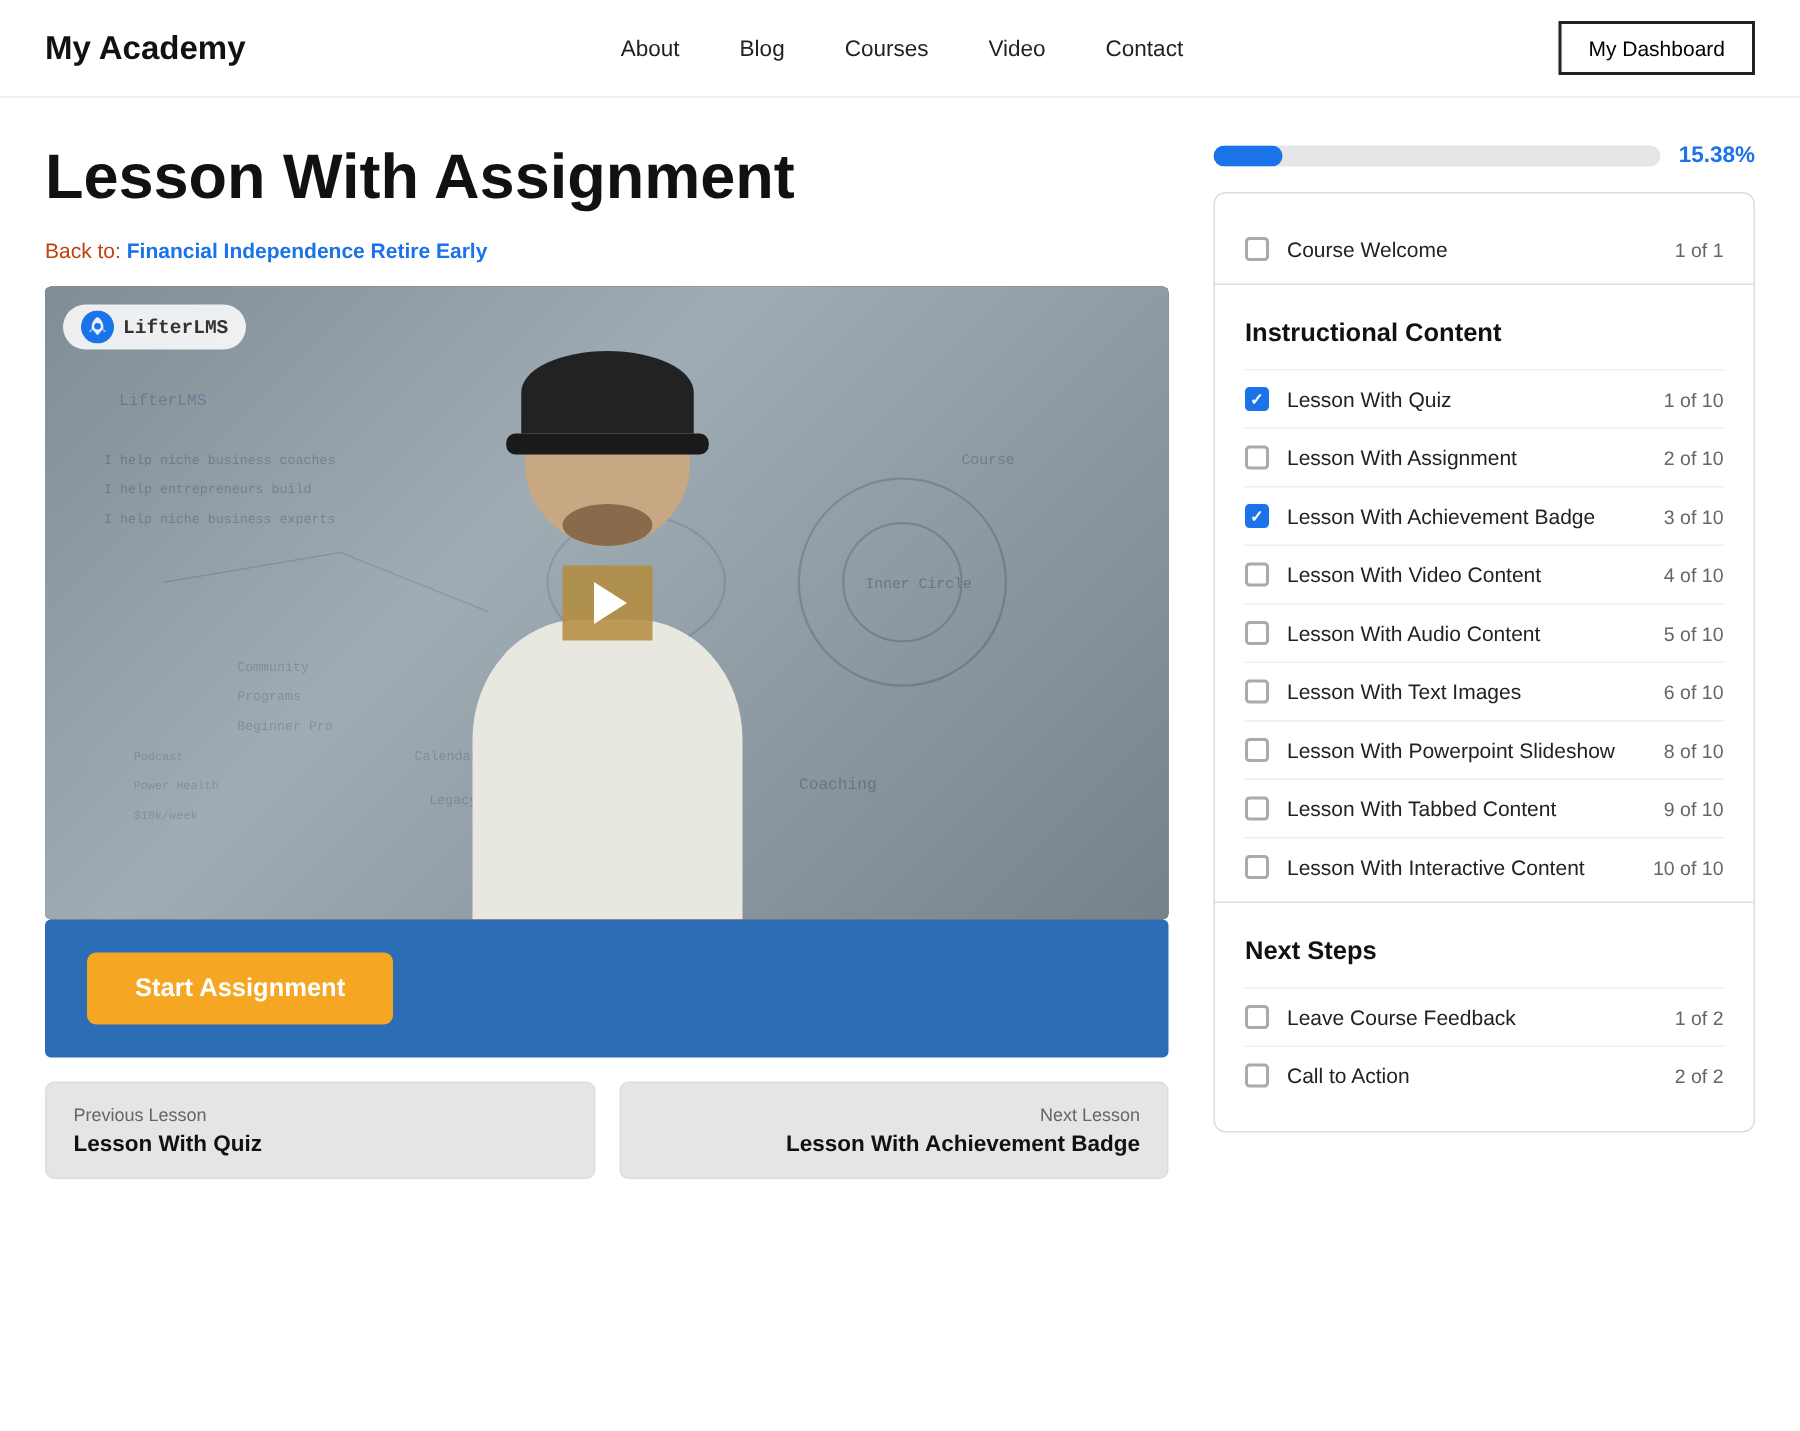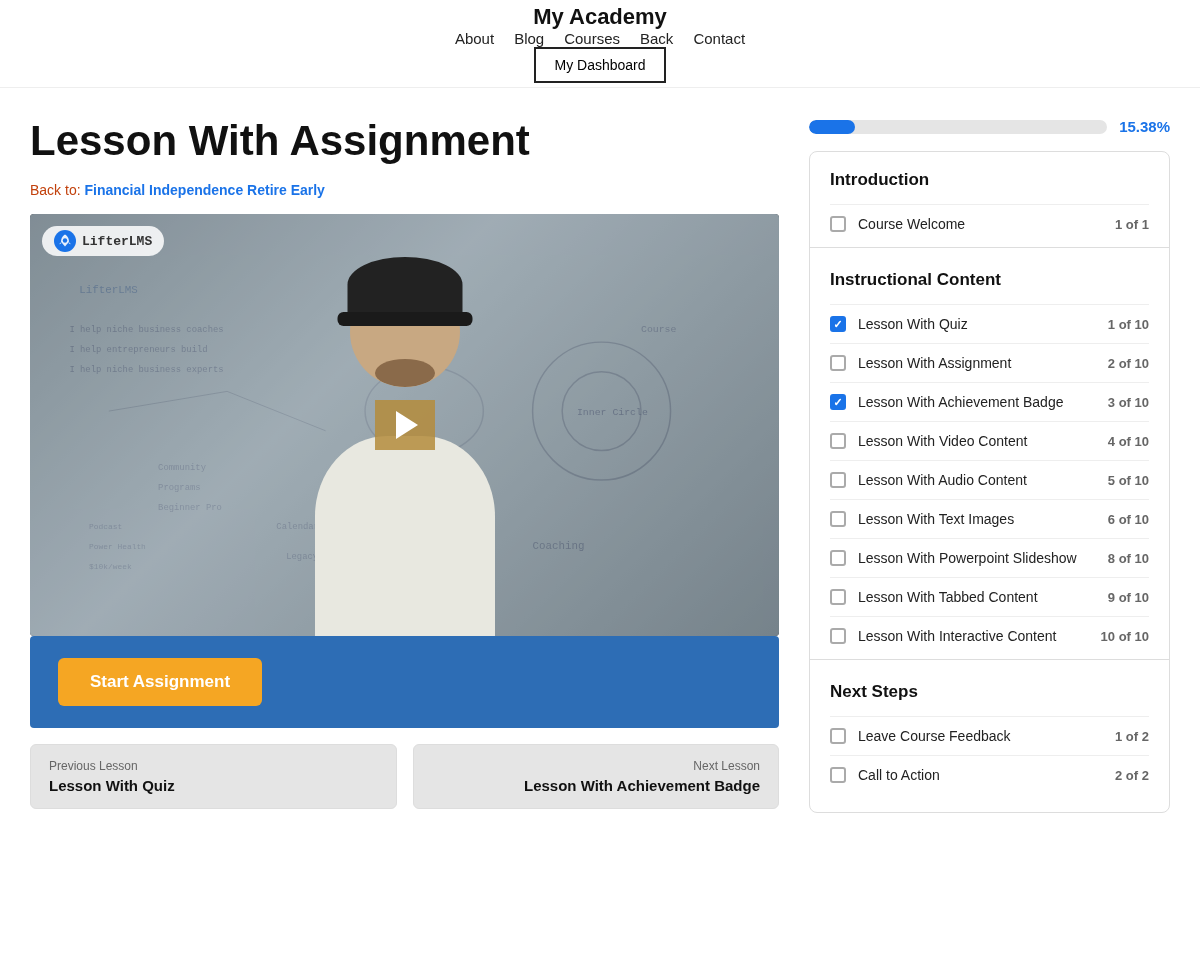--- a/index.html
+++ b/index.html
@@ -1,21 +1,21 @@
 <!DOCTYPE html>
 <html><head>
   <meta charset="utf-8">
   <style>
     * { box-sizing: border-box; margin: 0; padding: 0; }
     body { font-family: -apple-system, BlinkMacSystemFont, 'Segoe UI', Arial, sans-serif; background: #fff; color: #222; font-size: 15px; }
 
     
-    .header { display: flex; align-items: center; justify-content: space-between; padding: 4px 30px; border-bottom: 1px solid #eee; flex-direction: column; }
+    .header { display: flex; align-items: center; justify-content: space-between; padding: 14px 30px; border-bottom: 1px solid #eee; }
     .header-logo { font-size: 22px; font-weight: 900; color: #111; }
-    .header-nav { display: flex; gap: 20px; align-items: center; justify-content: space-between; }
+    .header-nav { display: flex; gap: 40px; align-items: center; justify-content: space-between; }
     .header-nav a { text-decoration: none; color: #222; font-size: 15px; font-weight: 400; }
     .dashboard-btn { border: 2px solid #222; border-radius: 0; padding: 8px 18px; background: #fff; font-size: 14px; font-weight: 500; cursor: pointer; }
 
     
     .main-wrap { display: flex; gap: 30px; padding: 30px 30px 30px 30px; max-width: 1200px; margin: 0 auto; }
     .content-col { flex: 1; min-width: 0; }
     .sidebar-col { width: 361px; flex-shrink: 0; }
 
     
     .lesson-title { font-size: 42px; font-weight: 900; line-height: 1.1; margin-bottom: 18px; color: #111; }
@@ -59,35 +59,35 @@
 
     .sidebar-panel { border: 1.5px solid #ddd; border-radius: 8px; overflow: hidden; }
     .sidebar-section { padding: 18px 20px 0 20px; }
     .sidebar-section-title { font-size: 17px; font-weight: 800; margin-bottom: 14px; color: #111; }
     .sidebar-item { display: flex; align-items: center; padding: 11px 0; border-top: 1px solid #eee; }
     .sidebar-item:first-child { border-top: none; }
     .checkbox { width: 16px; height: 16px; border: 2px solid #aaa; border-radius: 3px; flex-shrink: 0; margin-right: 12px; display: flex; align-items: center; justify-content: center; }
     .checkbox.checked { background: #1a73e8; border-color: #1a73e8; }
     .checkbox.checked::after { content: '✓'; color: #fff; font-size: 11px; font-weight: 700; }
     .item-label { flex: 1; font-size: 14px; color: #222; }
-    .item-count { font-size: 13px; color: #666; white-space: nowrap; margin-left: 8px; font-weight: bold; }
+    .item-count { font-size: 13px; color: #666; white-space: nowrap; margin-left: 8px; }
     .sidebar-divider { height: 1px; background: #ddd; margin: 4px 0; }
     .sidebar-section-last { padding-bottom: 18px; }
   </style>
 </head>
 <body>
 
 <header>
   <div class="header">
     <span class="header-logo">My Academy</span>
     <nav class="header-nav">
       <a href="#">About</a>
       <a href="#">Blog</a>
       <a href="#">Courses</a>
-      <a href="#">Back</a>
+      <a href="#">Video</a>
       <a href="#">Contact</a>
     </nav>
     <button class="dashboard-btn">My Dashboard</button>
   </div>
 </header>
 
 <div class="main-wrap">
 
   <div class="content-col">
     <h1 class="lesson-title">Lesson With Assignment</h1>
@@ -174,21 +174,20 @@
 
     <div class="progress-row">
       <div class="progress-track">
         <div class="progress-fill"></div>
       </div>
       <span class="progress-pct">15.38%</span>
     </div>
 
     <div class="sidebar-panel" id="sidebar-panel">
     <div class="sidebar-section">
-          <div class="sidebar-section-title">Introduction</div>
           <div class="sidebar-item">
             <div class="checkbox"></div>
             <span class="item-label">Course Welcome</span>
             <span class="item-count">1 of 1</span>
           </div>
         </div>
         <div class="sidebar-divider"></div>
         <div class="sidebar-section">
           <div class="sidebar-section-title">Instructional Content</div>
           <div class="sidebar-item">

